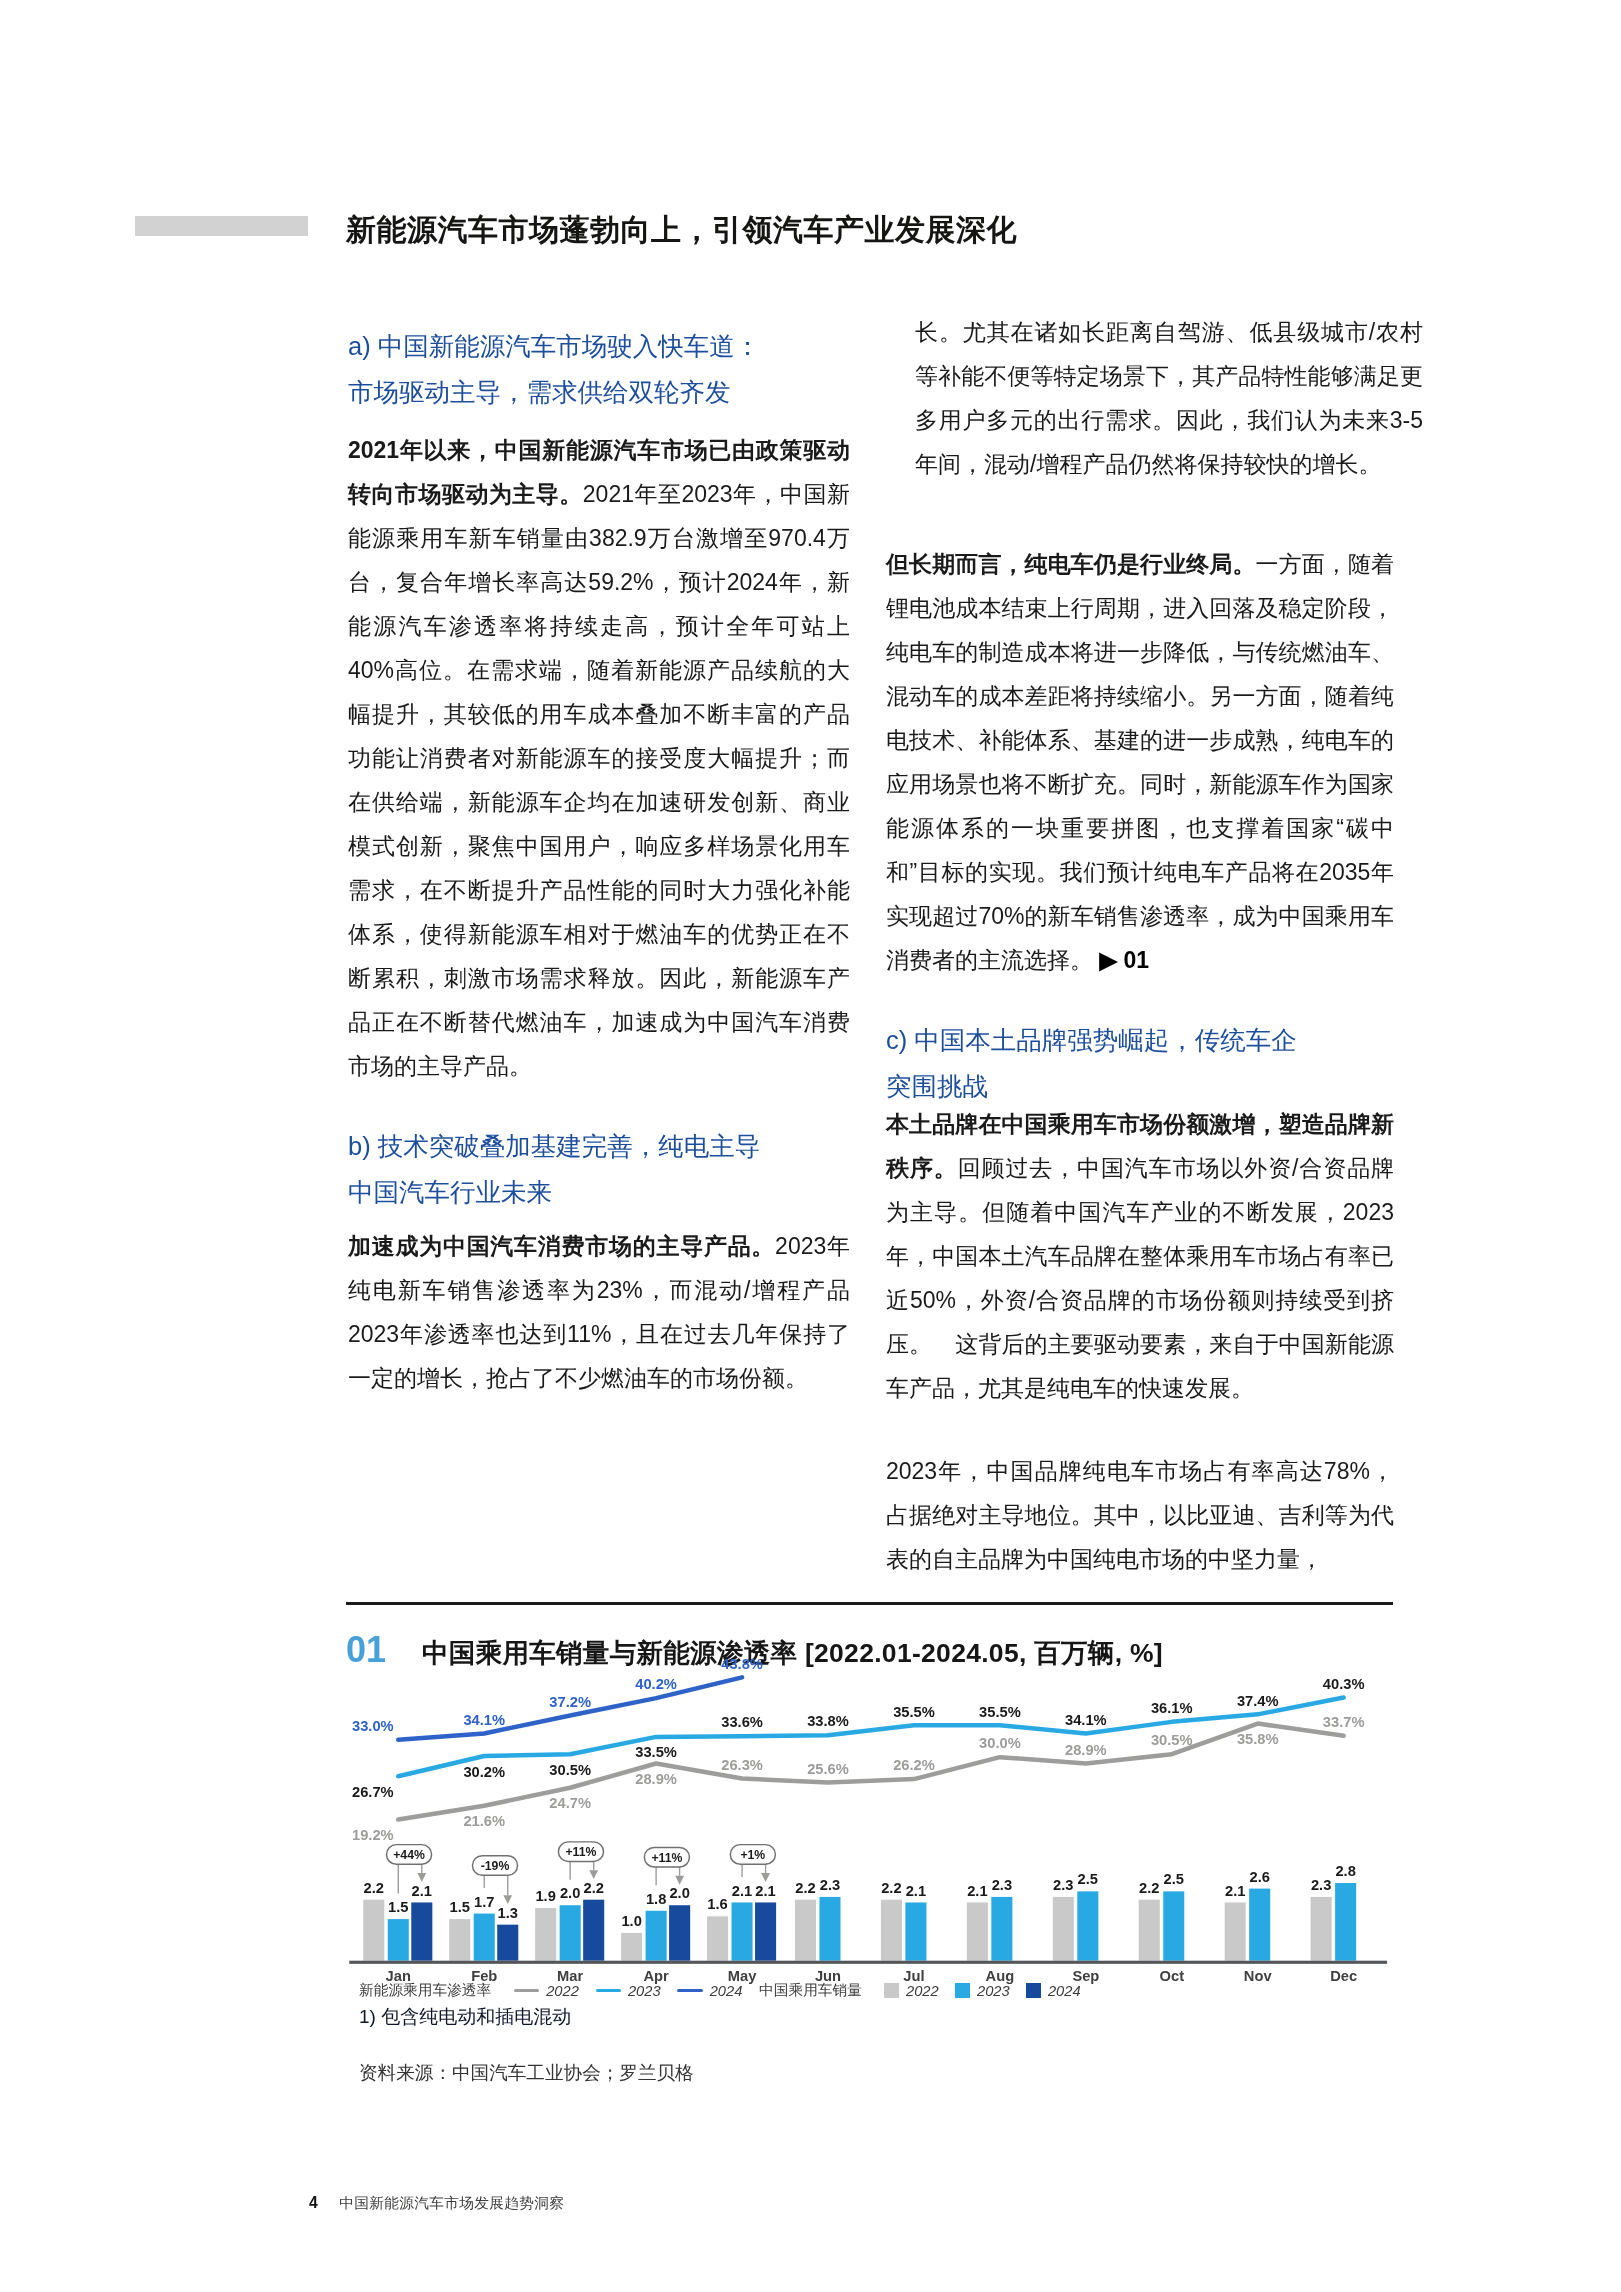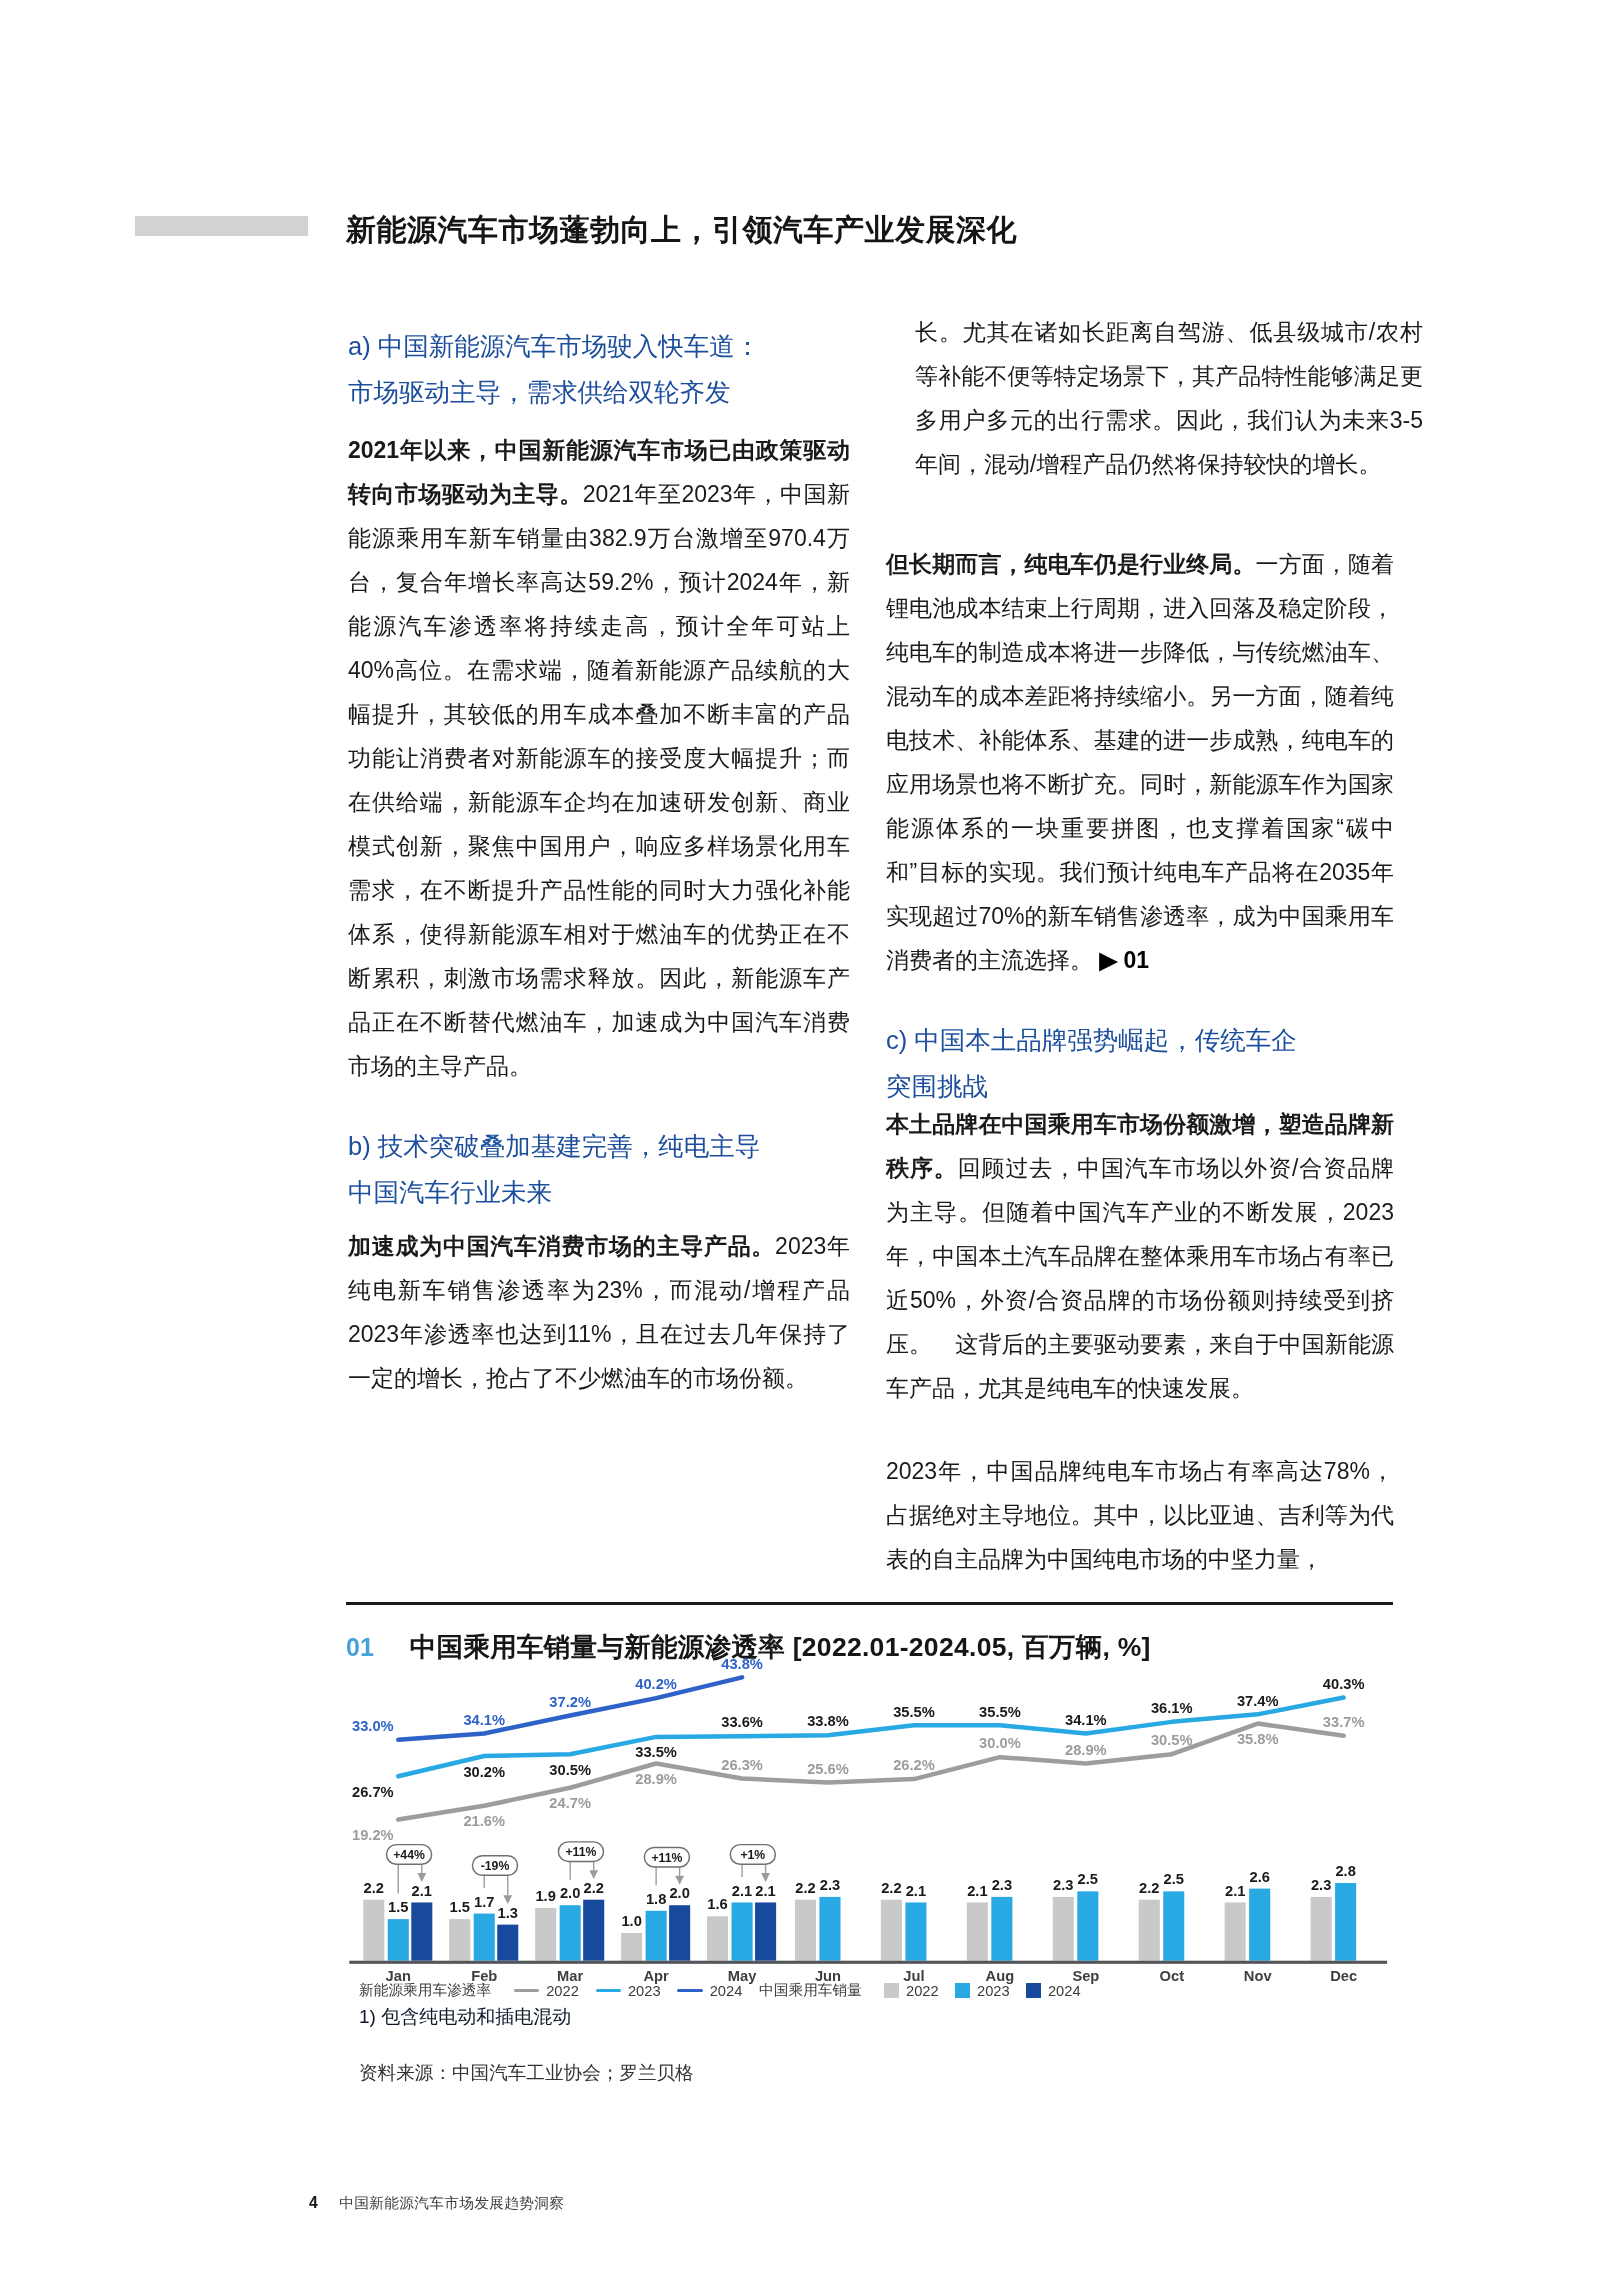--- a/index.html
+++ b/index.html
@@ -12,26 +12,26 @@
   .topbar-block{left:135px;top:216px;width:173px;height:19.6px;background:#d2d2d2;}
   .main-title{left:346px;top:210px;font-size:30px;font-weight:700;color:#151514;letter-spacing:0.5px;white-space:nowrap;}
   .sec-heading{font-size:25.5px;line-height:46px;font-weight:400;color:#1d4e9c;}
   .body-text{font-size:23px;line-height:44px;text-align:justify;color:#1a1a1a;}
   .body-text .lead{font-weight:700;}
   .fig-ref{color:#000000;font-weight:700;white-space:nowrap;cursor:pointer;}
   .col-l{left:348px;width:502px;}
   .col-r{left:886px;width:508px;}
   .chart-rule{left:346px;top:1602px;width:1047px;height:2.9px;background:#1a1a1a;}
   .chart-title-row{left:346px;top:1629px;display:flex;align-items:baseline;gap:36px;}
-  .chart-index{font-size:25px;font-weight:700;color:#47a1d9;}
+  .chart-index{font-size:36px;font-weight:700;color:#47a1d9;}
   .chart-title{font-size:26.5px;font-weight:700;color:#161616;letter-spacing:0.3px;white-space:nowrap;}
   #chart-svg{left:314px;top:1647px;}
   .legend-row{left:359px;top:1981px;display:flex;align-items:center;gap:16.7px;font-size:14.7px;color:#3c3c3c;white-space:nowrap;}
   .legend-row .lg-label{margin-right:5.9px;text-align:center;}
-  .lg-item{display:flex;align-items:center;gap:6.9px;}
+  .lg-item{display:flex;align-items:center;gap:6.9px;font-style:italic;}
   .lg-line{display:inline-block;width:25.5px;height:3.9px;border-radius:2px;}
   .lg-sq{display:inline-block;width:14.7px;height:14.7px;}
   .chart-footnote{left:359px;top:2004px;font-size:19px;color:#0f172a;}
   .chart-source{left:359px;top:2060px;font-size:18.6px;color:#333333;}
   .footer{left:309px;top:2194px;display:flex;gap:21.6px;align-items:baseline;}
   .footer .pagenum{font-size:15.7px;font-weight:700;color:#161616;}
   .footer .doctitle{font-size:14.7px;color:#3d3d3c;letter-spacing:0.3px;}
 </style>
 </head>
 <body>

